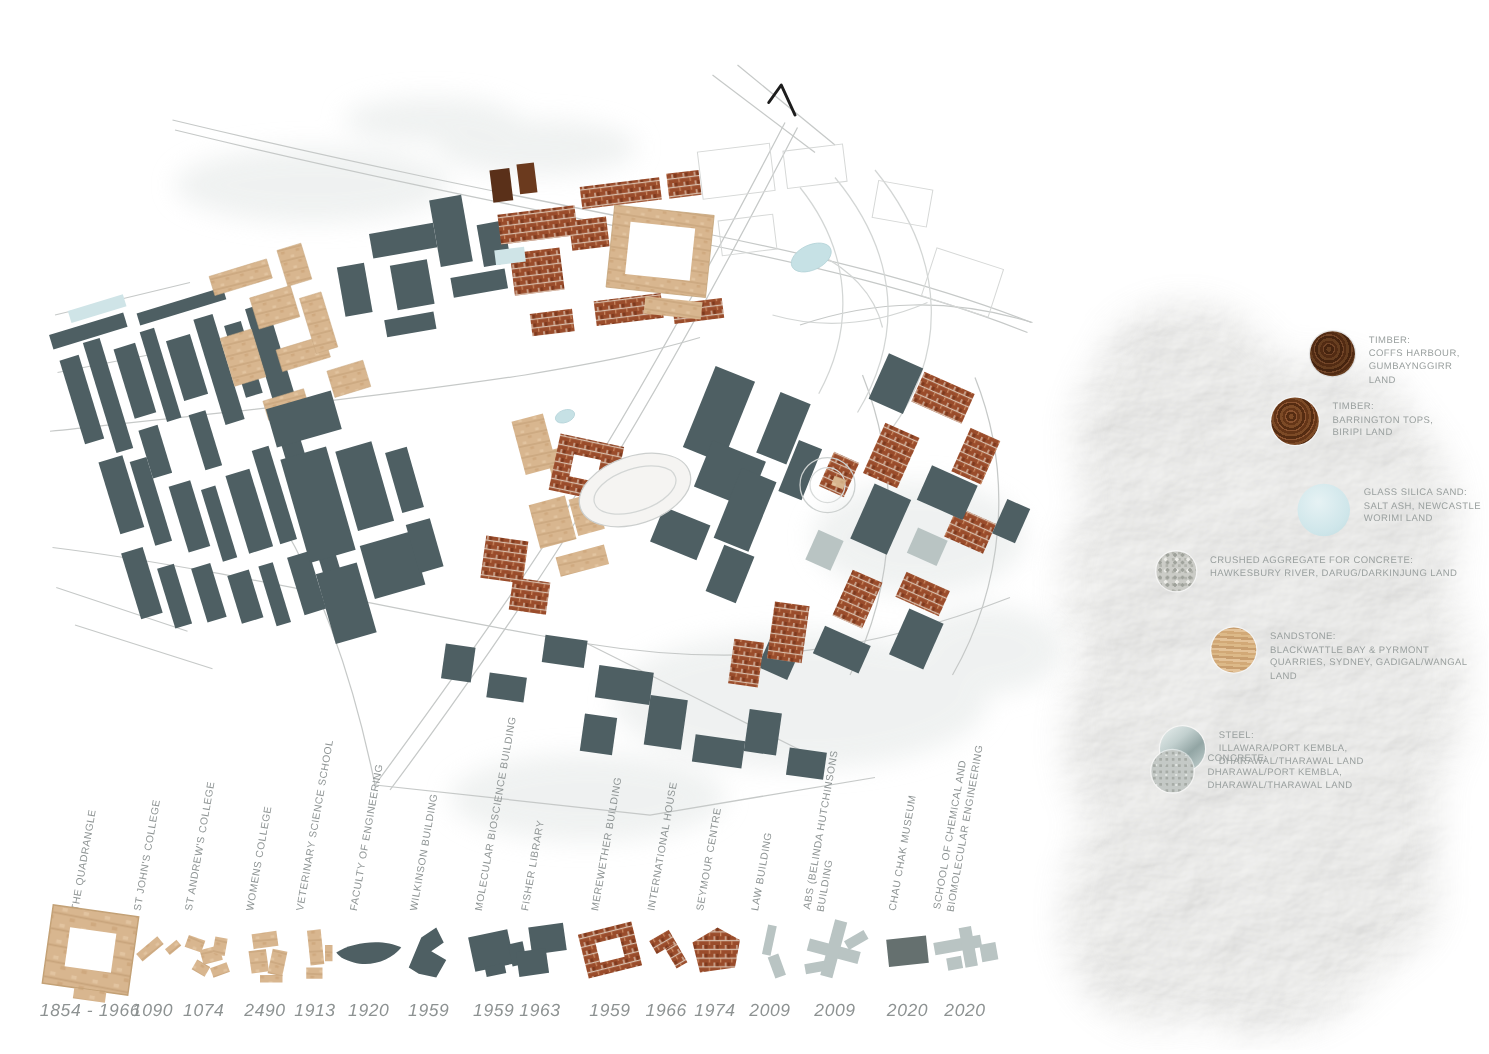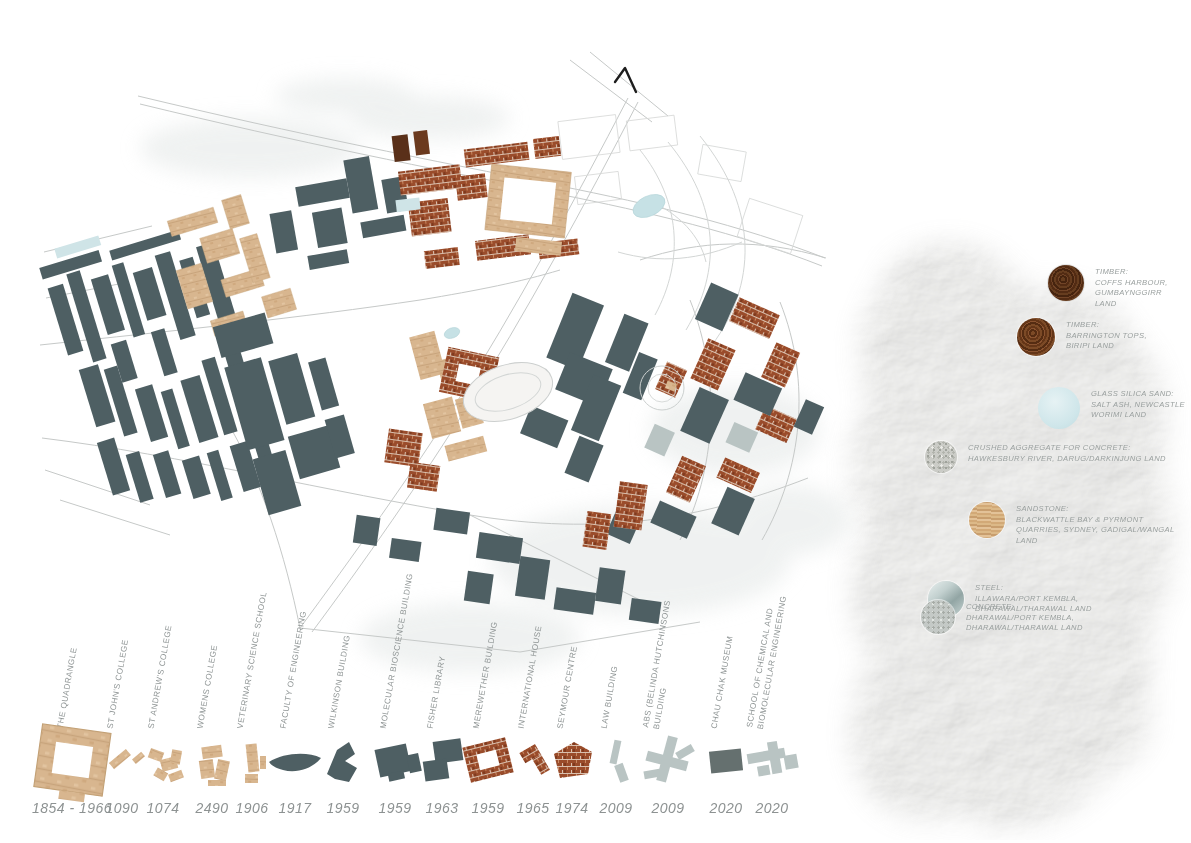--- a/index.html
+++ b/index.html
@@ -1,21 +1,21 @@
 <!DOCTYPE html>
 <html><head>
 <meta charset="utf-8">
 <style>
   html,body{margin:0;padding:0;background:#ffffff;}
   .poster{position:relative;width:1191px;height:843px;overflow:hidden;background:#ffffff;
           font-family:"Liberation Sans", sans-serif;}
   svg.map{position:absolute;left:0;top:0;}
 
   
-  .legend{position:absolute;left:0;top:0;width:1142px;height:843px;pointer-events:none;font-style:italic;}
+  .legend{position:absolute;left:0;top:0;width:1142px;height:843px;pointer-events:none;}
   .lg-item{position:absolute;display:flex;align-items:flex-start;gap:11px;}
   .lg-text{white-space:pre;font-size:7.6px;line-height:1.4;letter-spacing:.35px;
            color:#9aa09f;padding-top:2px;}
   .sw{border-radius:50%;flex:0 0 auto;box-shadow:0 0 0 1px rgba(255,255,255,.55);}
   .sw-36{width:36px;height:36px;} .sw-38{width:38px;height:38px;}
   .sw-42{width:42px;height:42px;} .sw-32{width:32px;height:32px;}
   .sw-34{width:34px;height:34px;}
   .sw-timber{background:repeating-radial-gradient(circle at 42% 40%,
       #7c4a26 0 2px,#552c12 2px 4px,#8a5330 4px 5px,#643517 5px 7px);}
   .sw-timber.dark{filter:brightness(.82);}
@@ -406,31 +406,31 @@
 
     <div class="tl-item" style="left:220px">
       <div class="tl-label">VETERINARY SCIENCE SCHOOL</div>
       <div class="tl-glyph">
         <svg width="64" height="64" viewBox="0 0 64 64">
           <rect x="27" y="16" width="11" height="28" fill="url(#sand)" transform="rotate(-6 32 30)"></rect>
           <rect x="25" y="46" width="13" height="9" fill="url(#sand)"></rect>
           <rect x="40" y="28" width="6" height="13" fill="url(#sand)"></rect>
           </svg>
       </div>
-      <div class="tl-year">1906</div>
+      <div class="tl-year">1913</div>
     </div>
 
     <div class="tl-item" style="left:263px">
       <div class="tl-label">FACULTY OF ENGINEERING</div>
       <div class="tl-glyph">
         <svg width="64" height="64" viewBox="0 0 64 64">
           <path d="M6,34 C20,25 44,23 58,30 C50,40 34,46 20,42 C13,40 9,38 6,34 Z" fill="#4e5f63"></path>
           </svg>
       </div>
-      <div class="tl-year">1917</div>
+      <div class="tl-year">1920</div>
     </div>
 
     <div class="tl-item" style="left:311px">
       <div class="tl-label">WILKINSON BUILDING</div>
       <div class="tl-glyph">
         <svg width="64" height="64" viewBox="0 0 64 64">
           <path d="M16,46 L26,22 L38,14 L44,26 L34,33 L46,40 L38,54 L24,51 Z" fill="#4e5f63"></path>
           </svg>
       </div>
       <div class="tl-year">1959</div>
@@ -443,21 +443,21 @@
             <g transform="rotate(-12 32 32)" fill="#4e5f63">
           <rect x="14" y="18" width="32" height="28"></rect>
           <rect x="44" y="30" width="12" height="18"></rect>
           <rect x="22" y="44" width="16" height="8"></rect>
             </g>
           </svg>
       </div>
       <div class="tl-year">1959</div>
     </div>
 
-    <div class="tl-item" style="left:410px">
+    <div class="tl-item" style="left:400px">
       <div class="tl-label">FISHER LIBRARY</div>
       <div class="tl-glyph">
         <svg width="64" height="64" viewBox="0 0 64 64">
             <g fill="#4e5f63">
           <rect x="24" y="12" width="28" height="22" transform="rotate(-8 38 23)"></rect>
           <rect x="14" y="32" width="24" height="20" transform="rotate(-8 26 42)"></rect>
             </g>
           </svg>
       </div>
       <div class="tl-year">1963</div>
@@ -479,21 +479,21 @@
     <div class="tl-item" style="left:501px">
       <div class="tl-label">INTERNATIONAL HOUSE</div>
       <div class="tl-glyph">
         <svg width="64" height="64" viewBox="0 0 64 64">
             <g transform="rotate(-30 34 32)">
           <rect x="24" y="18" width="18" height="12" fill="url(#brick)"></rect>
           <rect x="32" y="30" width="10" height="18" fill="url(#brick)"></rect>
             </g>
           </svg>
       </div>
-      <div class="tl-year">1965</div>
+      <div class="tl-year">1966</div>
     </div>
 
     <div class="tl-item" style="left:540px">
       <div class="tl-label">SEYMOUR CENTRE</div>
       <div class="tl-glyph">
         <svg width="64" height="64" viewBox="0 0 64 64">
           <path d="M14,26 L34,14 L52,24 L48,46 L20,50 Z" fill="url(#brick)"></path>
           </svg>
       </div>
       <div class="tl-year">1974</div>

